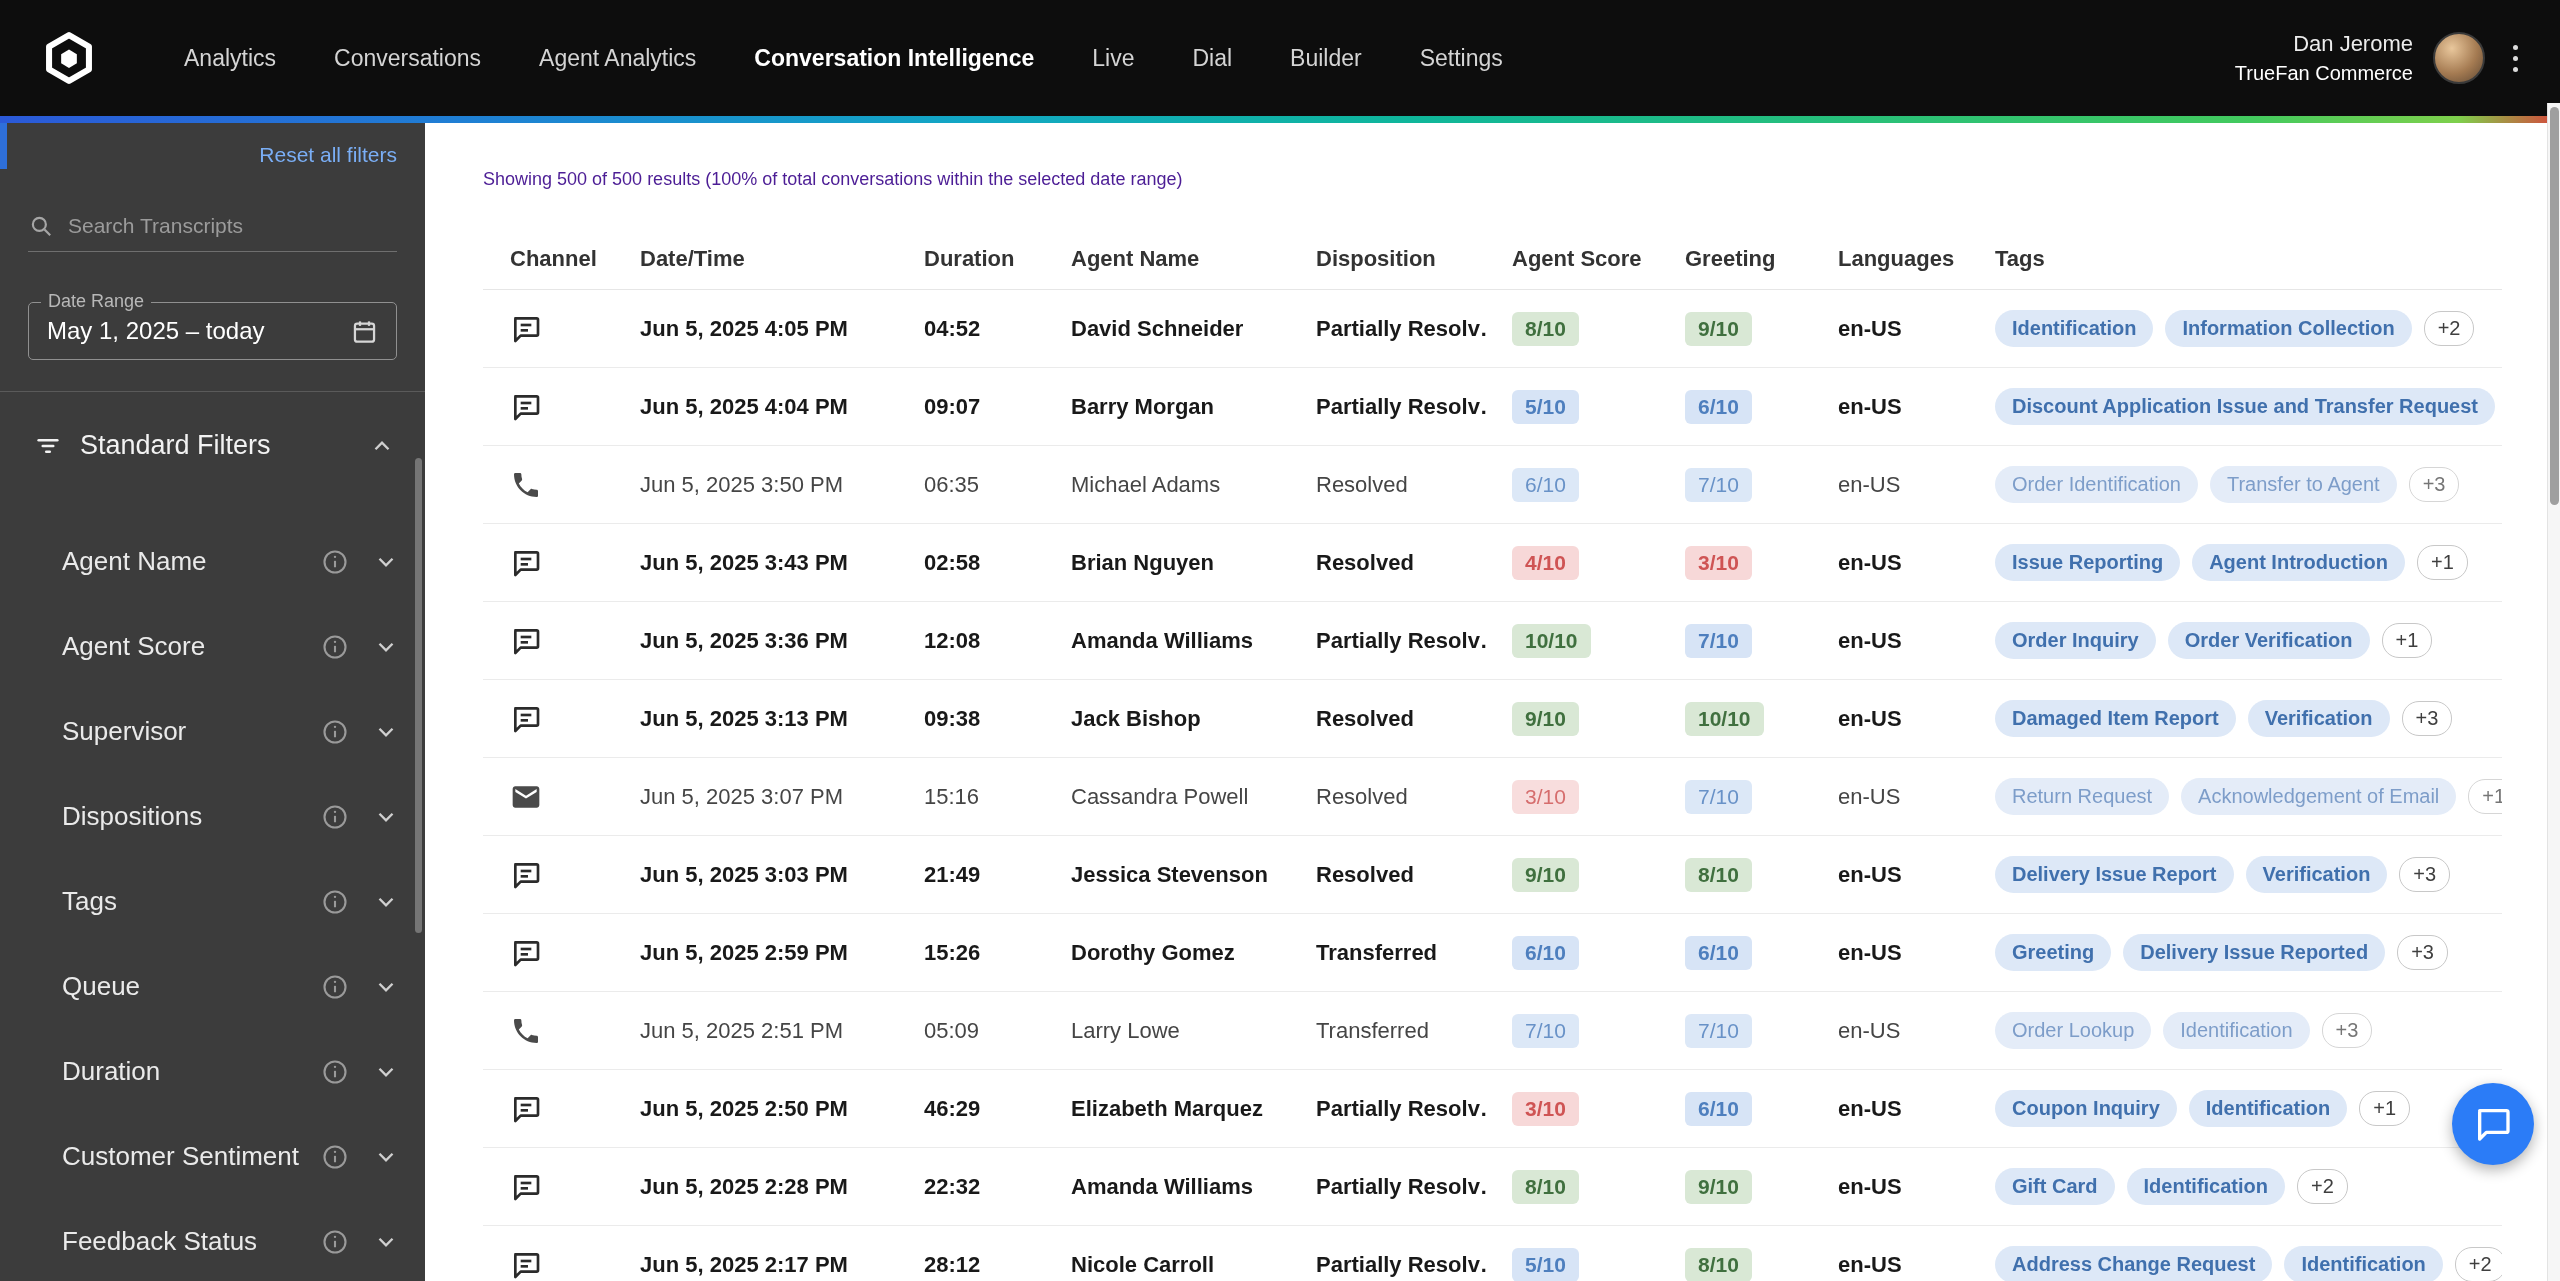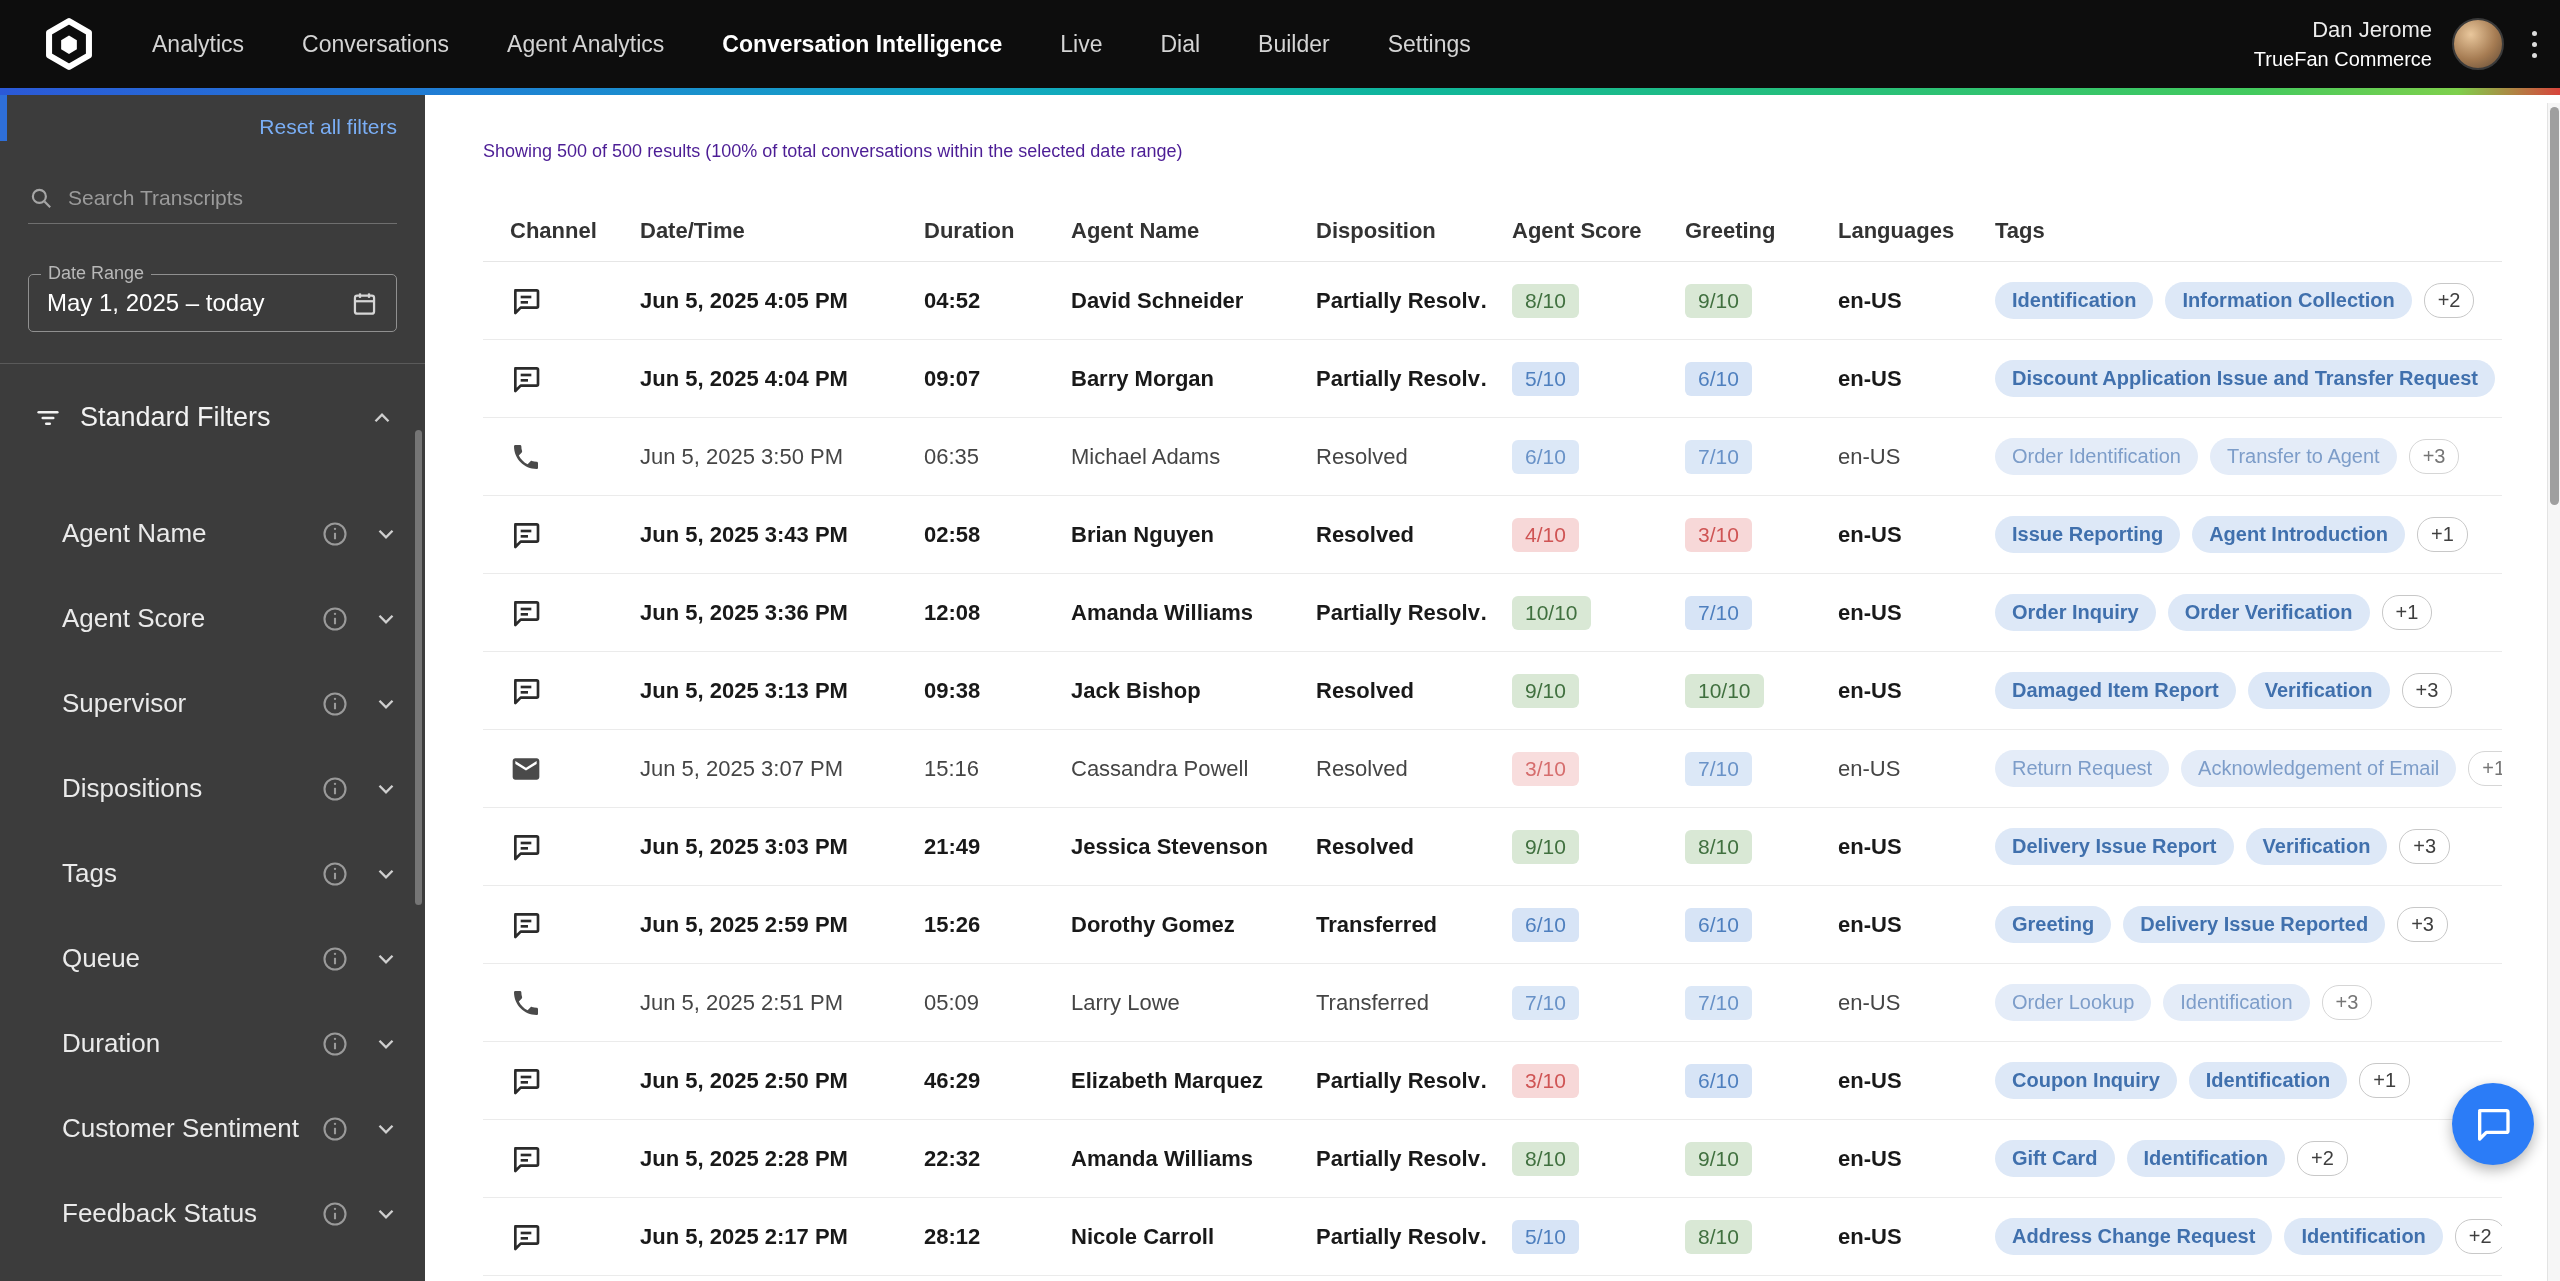--- a/index.html
+++ b/index.html
@@ -1,21 +1,21 @@
 <!DOCTYPE html>
 <html><head>
 <meta charset="utf-8">
 <style>
   * { margin:0; padding:0; box-sizing:border-box; }
   html,body { width:2560px; height:1281px; overflow:hidden; background:#fff;
               font-family:"Liberation Sans", sans-serif; }
 
   
-  .topnav { height:88px; background:#0d0d0d; display:flex; align-items:center;
-            padding:0 15px 0 40px; }
+  .topnav { height:116px; background:#0d0d0d; display:flex; align-items:center;
+            padding:0 34px 0 40px;gap:32px; }
   .logo { width:58px; height:58px; margin-right:54px; flex-shrink:0; }
   .nav-items { display:flex; align-items:center; gap:58px; font-size:23px; }
   .nav-item { color:#d4d4d4; white-space:nowrap; cursor:pointer; }
   .nav-item.active { color:#ffffff; font-weight:700; }
   .user-area { margin-left:auto; display:flex; align-items:center; gap:20px; }
   .user-text { text-align:right; }
   .user-name { font-size:22px; color:#ececec; margin-bottom:5px; }
   .user-org  { font-size:20px; color:#ffffff; }
   .avatar { width:52px; height:52px; border-radius:50%;
             background:radial-gradient(circle at 35% 30%, #e9c79c 0%, #a57b52 55%, #5d4733 100%);
@@ -78,21 +78,21 @@
   .trow { display:grid; grid-template-columns:var(--cols); height:78px; align-items:center;
           border-bottom:1px solid #ebebeb; font-size:22px; cursor:pointer; }
   .cell { padding-left:24px; white-space:nowrap; overflow:hidden; }
   .c-channel { padding-left:27px; color:#2b2b2b; }
   .channel-icon svg { display:block; }
   .trow.unread { font-weight:700; color:#191919; }
   .trow.read   { font-weight:400; color:#454545; }
   .trow.read .c-channel { color:#4a4a4a; }
 
   .pill { display:inline-block; padding:5px 13px; border-radius:6px; font-size:21px; }
-  .trow.unread .pill { font-weight:400; }
+  .trow.unread .pill { font-weight:700; }
   .trow.read .pill   { font-weight:400; opacity:.85; }
   .pill--green { background:#d9e8d5; color:#40703f; }
   .pill--blue  { background:#d7e4f6; color:#4e7fbe; }
   .pill--red   { background:#f7d8d8; color:#cf5454; }
 
   .c-tags { display:flex; align-items:center; gap:12px; padding-right:6px; }
   .tag { flex-shrink:0; background:#dde8f7; color:#4070ad; font-size:20px;
          padding:7px 17px; border-radius:19px; white-space:nowrap; }
   .trow.unread .tag { font-weight:600; }
   .trow.read .tag { font-weight:400; background:#e4ecf8; color:#7d9dc9; }

